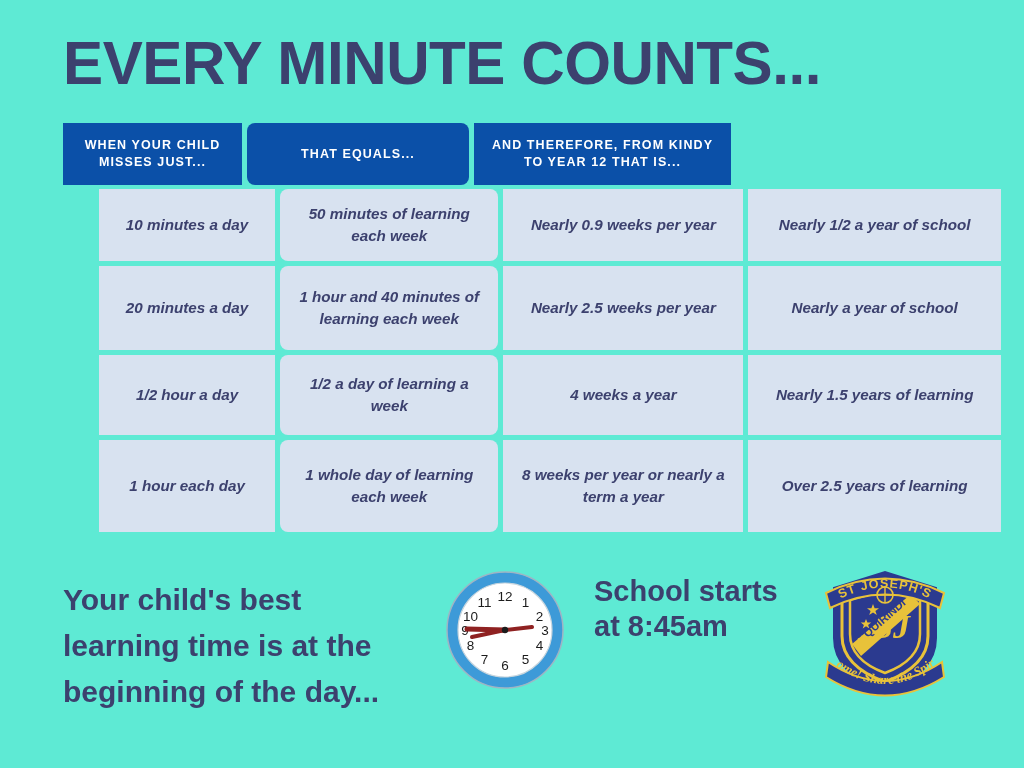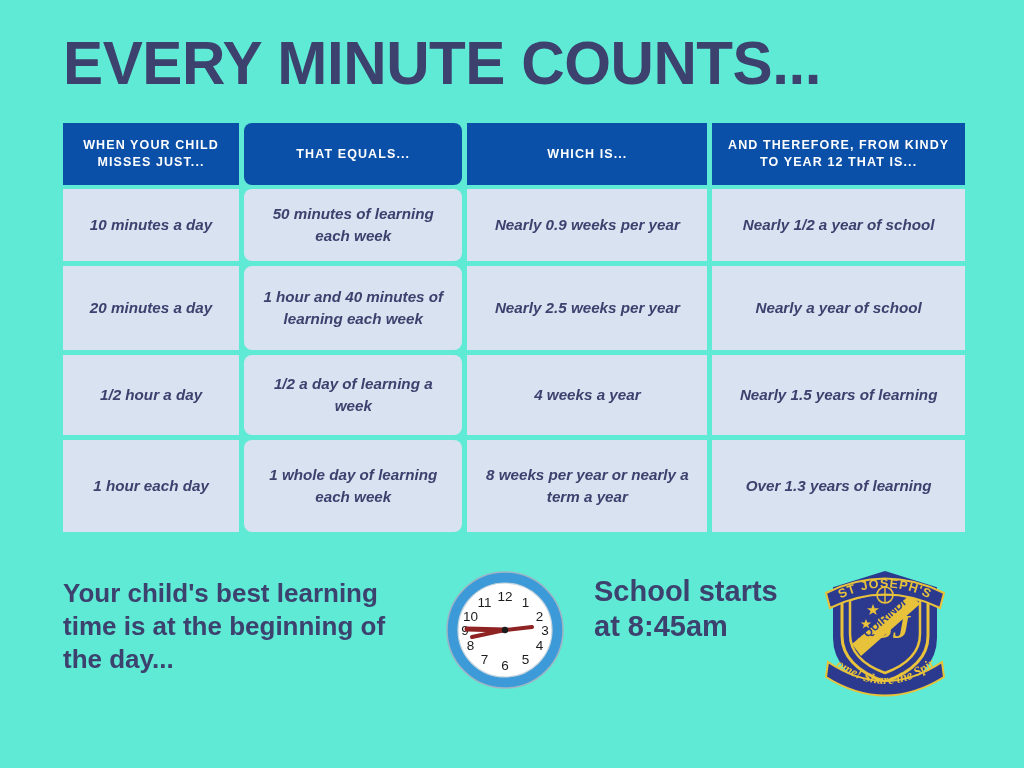--- a/index.html
+++ b/index.html
@@ -75,21 +75,21 @@
 
   .trow.body .tcell {
     background: #d8e2f0;
     color: #3c416e;
     font-size: 15.2px;
     line-height: 22px;
     font-weight: 700;
     font-style: italic;
   }
   .trow.body .tcell + .tcell { margin-left: 5px; }
-  .trow.body { margin-bottom: 5px; }
+  .trow.body { margin-bottom: 5px; margin-left: 36px; }
 
   .r0 .tcell { height: 72px; }
   .r1 .tcell { height: 84px; }
   .r2 .tcell { height: 80px; }
   .r3 .tcell { height: 92px; }
 
   
   .r1 .c0 { font-style: normal; }
 
   
@@ -98,22 +98,22 @@
     left: 0;
     top: 560px;
     width: 1024px;
     height: 150px;
   }
   #tagline {
     position: absolute;
     left: 63px;
     top: 17px;
     width: 340px;
-    font-size: 26px;
-    line-height: 33px;
+    font-size: 30px;
+    line-height: 46px;
     font-weight: 700;
     color: #3c416e;
   }
   #starts {
     position: absolute;
     left: 594px;
     top: 14px;
     width: 190px;
     font-size: 29px;
     line-height: 35px;
@@ -144,21 +144,20 @@
 
 <div id="poster">
 
   <div id="title">EVERY MINUTE COUNTS...</div>
 
   <div id="table">
 
     <div class="trow head">
       <div class="tcell c0">WHEN YOUR CHILD MISSES JUST...</div>
       <div class="tcell c1">THAT EQUALS...</div>
-      <div class="tcell c2">WHICH IS...</div>
       <div class="tcell c3">AND THEREFORE, FROM KINDY TO YEAR 12 THAT IS...</div>
     </div>
 
     <div class="trow body r0">
       <div class="tcell c0">10 minutes a day</div>
       <div class="tcell c1">50 minutes of learning each week</div>
       <div class="tcell c2">Nearly 0.9 weeks per year</div>
       <div class="tcell c3">Nearly 1/2 a year of school</div>
     </div>
 
@@ -173,21 +172,21 @@
       <div class="tcell c0">1/2 hour a day</div>
       <div class="tcell c1">1/2 a day of learning a week</div>
       <div class="tcell c2">4 weeks a year</div>
       <div class="tcell c3">Nearly 1.5 years of learning</div>
     </div>
 
     <div class="trow body r3">
       <div class="tcell c0">1 hour each day</div>
       <div class="tcell c1">1 whole day of learning each week</div>
       <div class="tcell c2">8 weeks per year or nearly a term a year</div>
-      <div class="tcell c3">Over 1.3 years of learning</div>
+      <div class="tcell c3">Over 2.5 years of learning</div>
     </div>
 
   </div>
 
   <div id="bottom">
 
     <div id="tagline">Your child's best learning time is at the beginning of the day...</div>
 
     <div id="clock">
       <svg viewBox="0 0 130 130" width="130" height="130">

